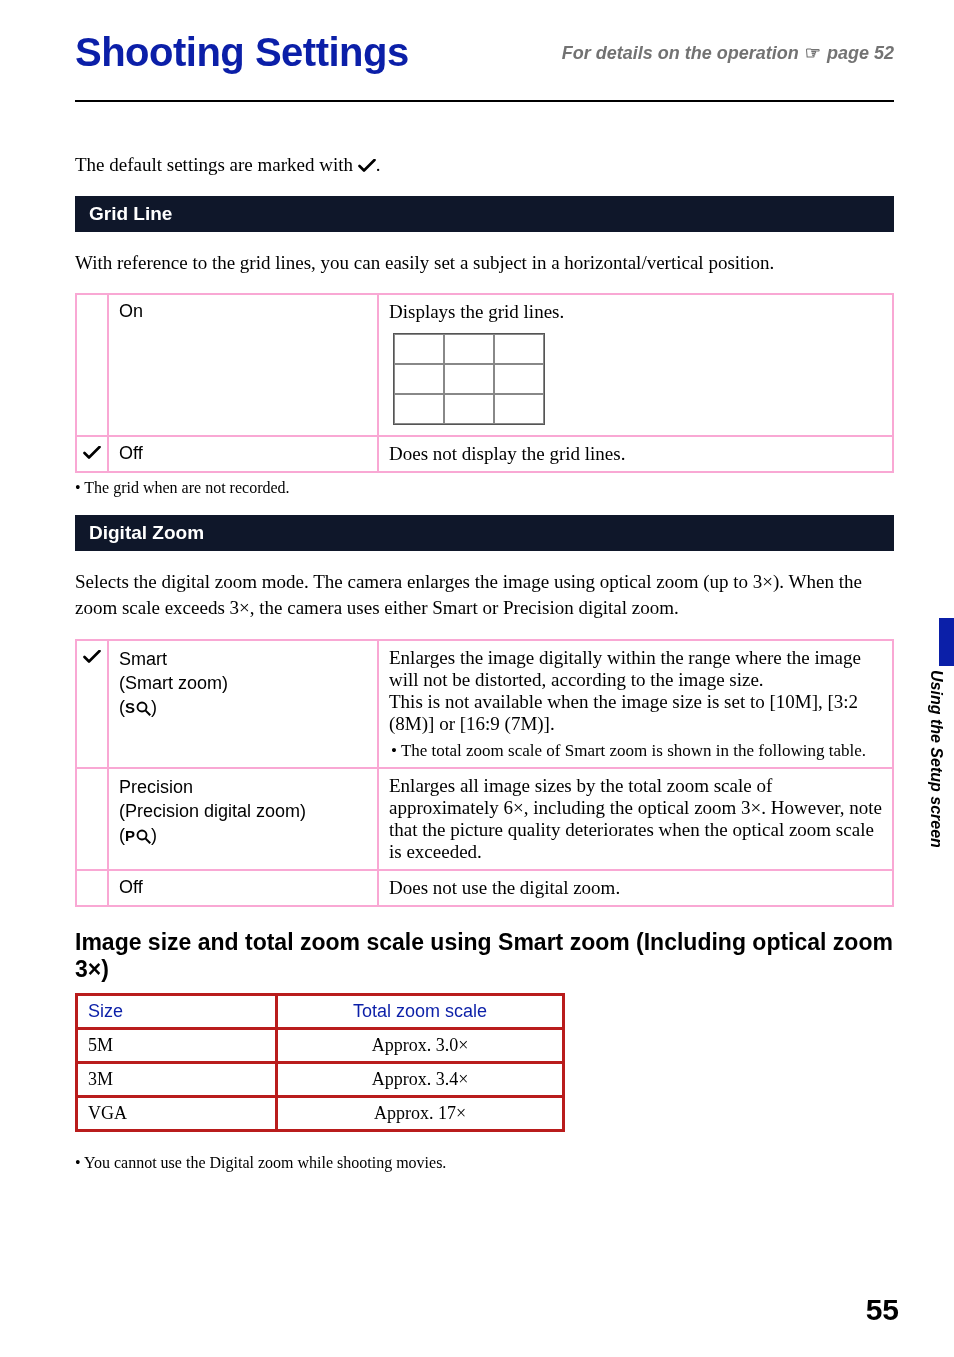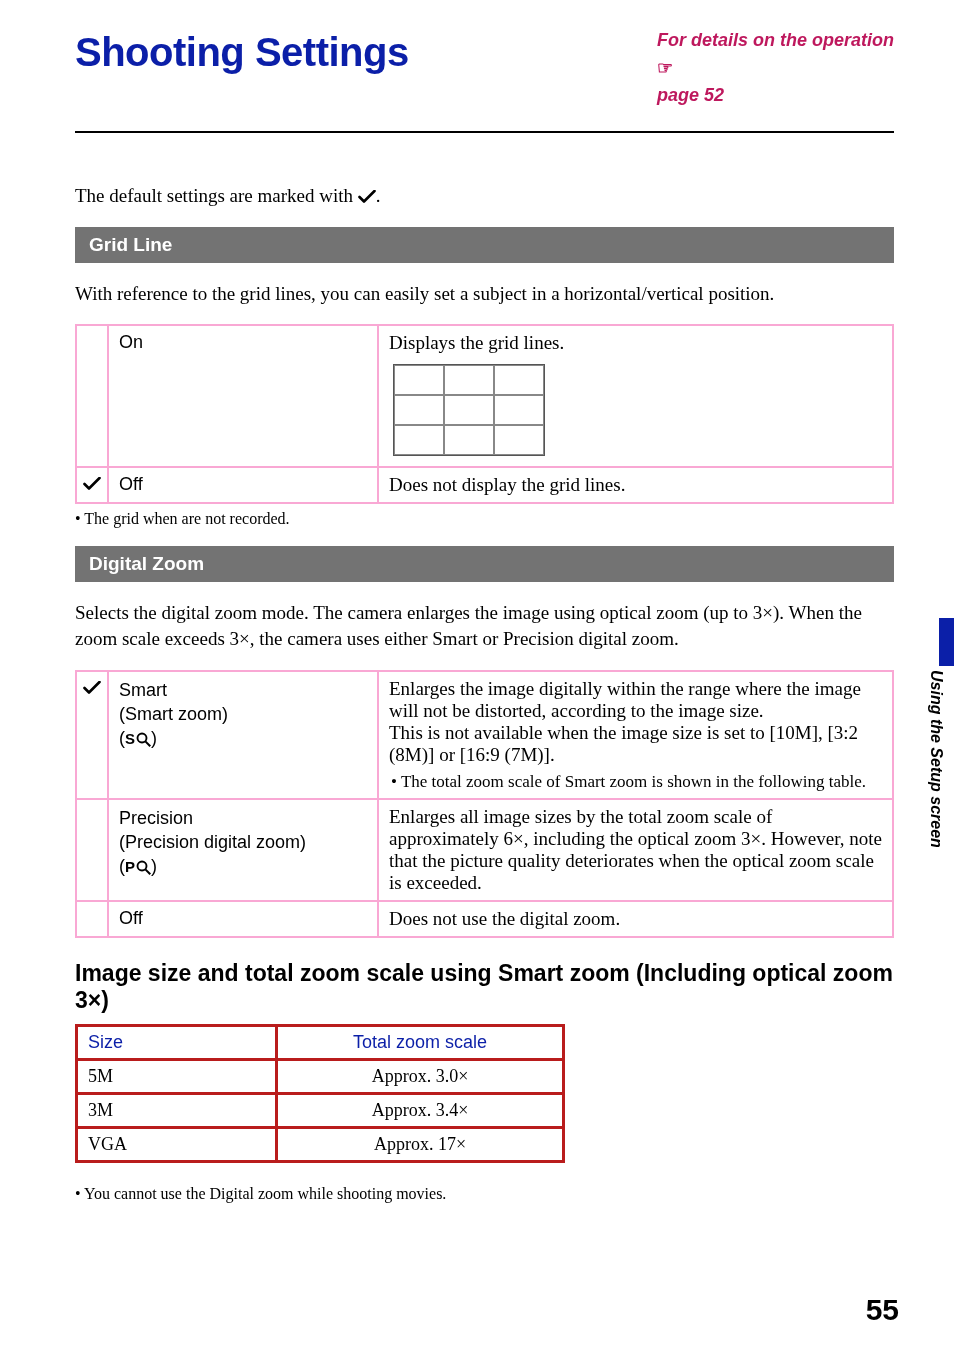--- a/index.html
+++ b/index.html
@@ -9,42 +9,41 @@
       background: #fff;
       font-family: "Times New Roman", Times, serif;
       position: relative;
       color: #000;
     }
     .page {
       padding: 30px 60px 0 75px;
     }
     .header-row {
       display: flex;
-      align-items: flex-start;
+      align-items: center;
       justify-content: space-between;
       margin-bottom: 25px;
     }
     .title-main {
       font-family: Arial, Helvetica, sans-serif;
       font-weight: 900;
       font-size: 40px;
       color: #0b1fa8;
       letter-spacing: -0.5px;
       font-stretch: condensed;
     }
     .title-sub {
       font-family: Arial, Helvetica, sans-serif;
       font-weight: bold;
       font-style: italic;
-      color: #be185d;
+      color: #737373;
       font-size: 18px;
       display: flex;
       align-items: baseline;
       gap: 6px;
-      flex-direction: column;
     }
     .pointer-icon {
       display: inline-block;
       font-style: normal;
     }
     .rule {
       border: none;
       border-top: 2px solid #000;
       margin-bottom: 50px;
     }
@@ -52,21 +51,21 @@
       font-size: 19px;
       margin: 18px 0;
       line-height: 1.35;
     }
     .check-inline {
       display: inline-flex;
       align-items: center;
       vertical-align: -2px;
     }
     .section-bar {
-      background: #737373;
+      background: #0f172a;
       color: #fff;
       font-family: Arial, Helvetica, sans-serif;
       font-weight: bold;
       font-size: 19px;
       padding: 7px 14px;
       margin: 10px 0 14px 0;
     }
     table.opt {
       border-collapse: collapse;
       width: 100%;

